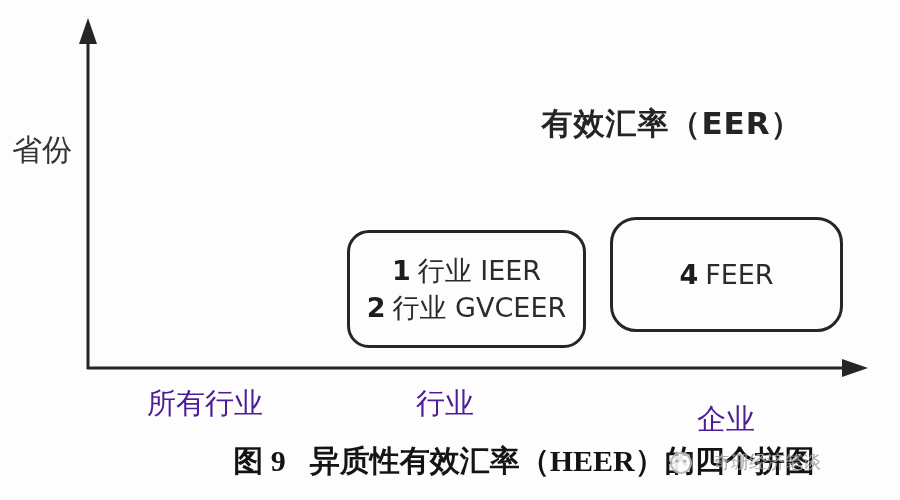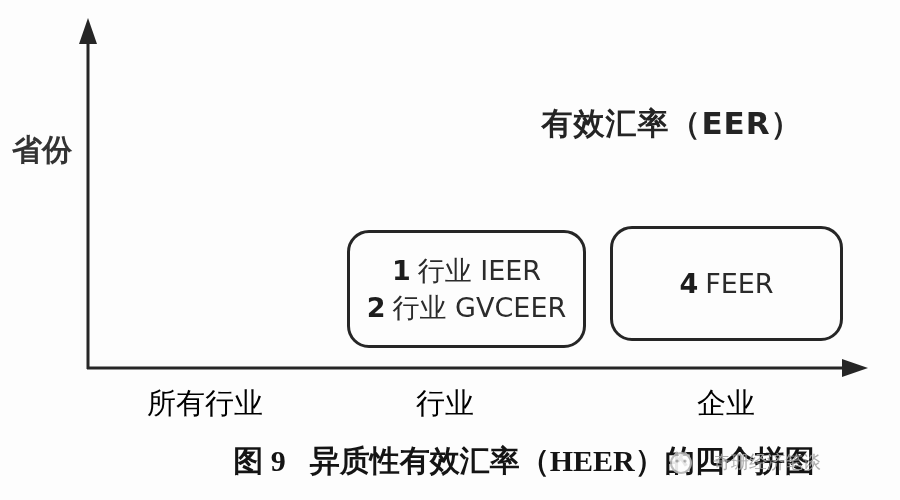--- a/index.html
+++ b/index.html
@@ -1,37 +1,37 @@
 <!DOCTYPE html>
 <html><head>
 <meta charset="utf-8">
 <style>
   html,body{margin:0;padding:0;background:#fff;}
   .stage{
     position:relative;width:900px;height:500px;background:#fdfdfd;overflow:hidden;
     font-family:"DejaVu Sans","Liberation Sans",sans-serif;color:#2d2d2d;
   }
   .axes{position:absolute;left:0;top:0;}
-  .axis-label{position:absolute;font-size:30px;color:#333;white-space:nowrap;font-weight:bold;}
+  .axis-label{position:absolute;font-size:30px;color:#333;white-space:nowrap;}
   .rbox{
     position:absolute;border:3px solid #262626;border-radius:22px;background:transparent;
     display:flex;flex-direction:column;align-items:center;justify-content:center;
     font-size:27px;color:#2b2b2b;white-space:nowrap;
   }
   .rbox .line{line-height:37px;}
   .num{font-weight:bold;margin-right:7px;color:#1d1d1d;}
   .eer-title{
     position:absolute;top:103px;left:672px;transform:translateX(-50%);
     font-size:31px;font-weight:bold;color:#242424;white-space:nowrap;letter-spacing:1px;
   }
   .bis-text{
     position:absolute;top:248px;left:225px;transform:translateX(-50%);
     font-size:26px;line-height:37px;text-align:center;color:#333;white-space:nowrap;
   }
-  .xlab{position:absolute;top:384px;transform:translateX(-50%);font-size:29px;color:#000000;white-space:nowrap;}
+  .xlab{position:absolute;top:384px;transform:translateX(-50%);font-size:29px;color:#4c1d95;white-space:nowrap;}
   .caption{
     position:absolute;top:441px;left:524px;transform:translateX(-50%);
     font-family:"Liberation Serif","DejaVu Serif",serif;font-weight:bold;
     font-size:30px;color:#141414;white-space:nowrap;
   }
   .caption .cap-text{margin-left:24px;}
   .watermark{
     position:absolute;top:448px;left:668px;display:flex;align-items:center;gap:19px;
     color:#a3a3a3;font-size:18px;white-space:nowrap;opacity:.9;
   }
@@ -57,29 +57,29 @@
 
   <div class="rbox" style="left:347px;top:230px;width:233px;height:112px;">
     <div class="line">
       <span class="num">1</span><span>行业 IEER</span>
     </div>
     <div class="line">
       <span class="num">2</span><span>行业 GVCEER</span>
     </div>
   </div>
 
-  <div class="rbox" style="left:610px;top:226px;width:227px;height:109px;">
+  <div class="rbox" style="left:610px;top:217px;width:227px;height:109px;border-radius:26px;">
     <div class="line">
       <span class="num">4</span><span>FEER</span>
     </div>
   </div>
 
   <div class="xlab" style="left:205px;">所有行业</div>
   <div class="xlab" style="left:445px;">行业</div>
-  <div class="xlab" style="left:726px;">企业</div>
+  <div class="xlab" style="left:726px;margin-top:16px;">企业</div>
 
   <div class="caption">
     <span>图 9</span><span class="cap-text">异质性有效汇率（HEER）的四个拼图</span>
   </div>
 
   <div class="watermark">
     <span class="wm-logo">
       <svg width="26" height="28" viewBox="0 0 26 28">
         <circle cx="13" cy="15" r="10" fill="#fdfdfd" stroke="#b5b5b5" stroke-width="2"></circle>
         <polygon points="5,8 9,3 11,8" fill="#b5b5b5"></polygon>

